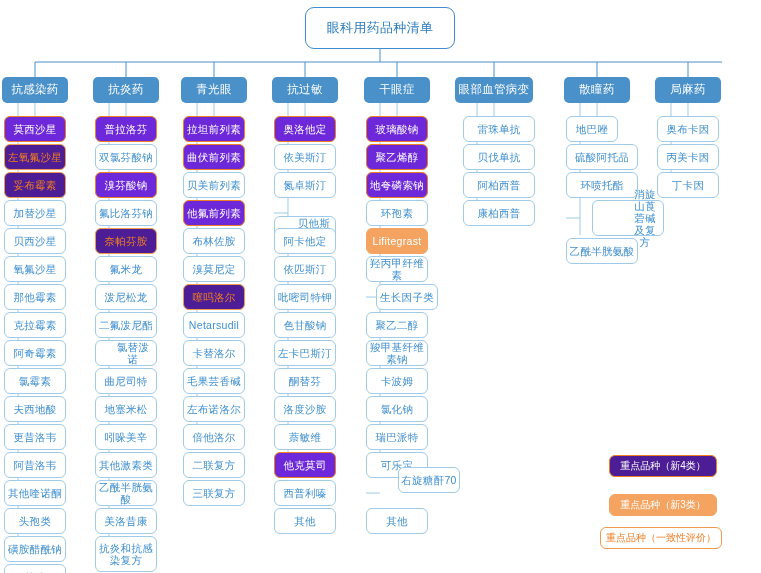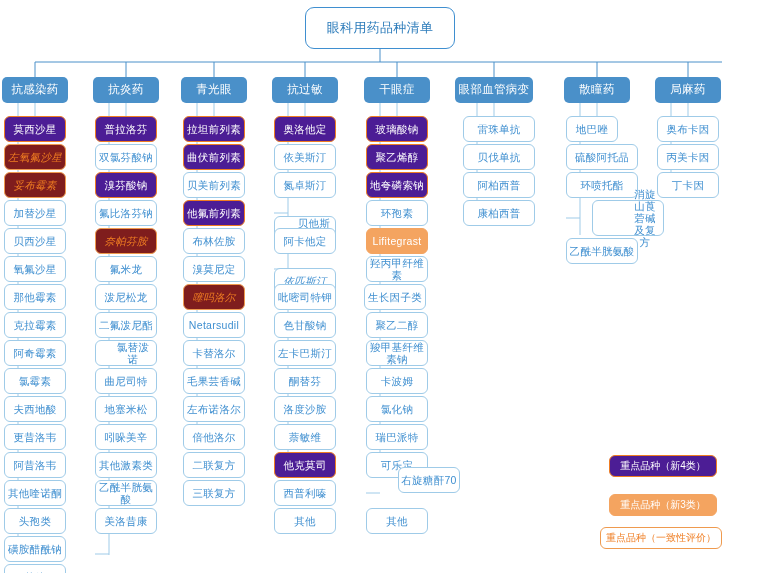--- a/index.html
+++ b/index.html
@@ -49,36 +49,35 @@
   .leaf{
     width:62px;height:26px;
     background:#ffffff;
     border:1px solid #9fcbe8;
     color:#3f8fd0;
     border-radius:6px;
   }
   .leaf.tall{height:36px;}
   
   .orange{
-    background:#4c1d95;
+    background:#6d28d9;
     border:1px solid #ef7d22;
     color:#ffffff;
   }
   
   .orange2{
     background:#f4a460;
     border:1px solid #f4a460;
     color:#ffffff;
   }
   
   .orangeline{
-    background:#7f1d1d;
+    background:#4c1d95;
     border:1px solid #ef9a4e;
     color:#ef7d22;
-    font-style:italic;
   }
   
   .legend-item{
     position:absolute;
     width:108px;height:22px;
     border-radius:6px;
     display:flex;align-items:center;justify-content:center;
     font-size:10px;
     box-sizing:border-box;
   }
@@ -250,20 +249,21 @@
     <div class="node leaf" style="left: 95px; top: 256px;">氟米龙</div>
     <div class="node leaf" style="left: 95px; top: 284px;">泼尼松龙</div>
     <div class="node leaf" style="left: 95px; top: 312px;">二氟泼尼酯</div>
     <div class="node leaf" style="left: 95px; top: 340px; padding-left: 16px;">氯替泼诺</div>
     <div class="node leaf" style="left: 95px; top: 368px;">曲尼司特</div>
     <div class="node leaf" style="left: 95px; top: 396px;">地塞米松</div>
     <div class="node leaf" style="left: 95px; top: 424px;">吲哚美辛</div>
     <div class="node leaf" style="left: 95px; top: 452px;">其他激素类</div>
     <div class="node leaf" style="left: 95px; top: 480px;">乙酰半胱氨酸</div>
     <div class="node leaf" style="left: 95px; top: 508px;">美洛昔康</div>
+    <div class="node leaf tall" style="left: 95px; top: 536px; width: 62px;">抗炎和抗感染复方</div>
     <div class="node cat" style="left: 181px; top: 77px;">青光眼</div>
     <div class="node leaf orange" style="left: 183px; top: 116px;">拉坦前列素</div>
     <div class="node leaf orange" style="left: 183px; top: 144px;">曲伏前列素</div>
     <div class="node leaf" style="left: 183px; top: 172px;">贝美前列素</div>
     <div class="node leaf orange" style="left: 183px; top: 200px;">他氟前列素</div>
     <div class="node leaf" style="left: 183px; top: 228px;">布林佐胺</div>
     <div class="node leaf" style="left: 183px; top: 256px;">溴莫尼定</div>
     <div class="node leaf orangeline" style="left: 183px; top: 284px;">噻吗洛尔</div>
     <div class="node leaf" style="left: 183px; top: 312px;">Netarsudil</div>
     <div class="node leaf" style="left: 183px; top: 340px;">卡替洛尔</div>
@@ -271,38 +271,38 @@
     <div class="node leaf" style="left: 183px; top: 396px;">左布诺洛尔</div>
     <div class="node leaf" style="left: 183px; top: 424px;">倍他洛尔</div>
     <div class="node leaf" style="left: 183px; top: 452px;">二联复方</div>
     <div class="node leaf" style="left: 183px; top: 480px;">三联复方</div>
     <div class="node cat" style="left: 272px; top: 77px;">抗过敏</div>
     <div class="node leaf orange" style="left: 274px; top: 116px;">奥洛他定</div>
     <div class="node leaf" style="left: 274px; top: 144px;">依美斯汀</div>
     <div class="node leaf" style="left: 274px; top: 172px;">氮卓斯汀</div>
     <div class="node leaf" style="left: 274px; top: 216px; padding-left: 20px;">贝他斯汀</div>
     <div class="node leaf" style="left: 274px; top: 228px;">阿卡他定</div>
-    <div class="node leaf" style="left: 274px; top: 268px; font-style: italic;">依匹斯汀</div>
+    <div class="node leaf" style="left: 274px; top: 256px;">依匹斯汀</div>
     <div class="node leaf" style="left: 274px; top: 284px;">吡嘧司特钾</div>
     <div class="node leaf" style="left: 274px; top: 312px;">色甘酸钠</div>
     <div class="node leaf" style="left: 274px; top: 340px;">左卡巴斯汀</div>
     <div class="node leaf" style="left: 274px; top: 368px;">酮替芬</div>
     <div class="node leaf" style="left: 274px; top: 396px;">洛度沙胺</div>
     <div class="node leaf" style="left: 274px; top: 424px;">萘敏维</div>
     <div class="node leaf orange" style="left: 274px; top: 452px;">他克莫司</div>
     <div class="node leaf" style="left: 274px; top: 480px;">西普利嗪</div>
     <div class="node leaf" style="left: 274px; top: 508px;">其他</div>
     <div class="node cat" style="left: 364px; top: 77px;">干眼症</div>
     <div class="node leaf orange" style="left: 366px; top: 116px;">玻璃酸钠</div>
     <div class="node leaf orange" style="left: 366px; top: 144px;">聚乙烯醇</div>
     <div class="node leaf orange" style="left: 366px; top: 172px;">地夸磷索钠</div>
     <div class="node leaf" style="left: 366px; top: 200px;">环孢素</div>
     <div class="node leaf orange2" style="left: 366px; top: 228px;">Lifitegrast</div>
     <div class="node leaf" style="left: 366px; top: 256px;">羟丙甲纤维素</div>
-    <div class="node leaf" style="left: 364px; top: 284px;">生长因子类</div>
+    <div class="node leaf" style="left: 376px; top: 284px;">生长因子类</div>
     <div class="node leaf" style="left: 366px; top: 312px;">聚乙二醇</div>
     <div class="node leaf" style="left: 366px; top: 340px;">羧甲基纤维素钠</div>
     <div class="node leaf" style="left: 366px; top: 368px;">卡波姆</div>
     <div class="node leaf" style="left: 366px; top: 396px;">氯化钠</div>
     <div class="node leaf" style="left: 366px; top: 424px;">瑞巴派特</div>
     <div class="node leaf" style="left: 366px; top: 452px;">可乐定</div>
     <div class="node leaf" style="left: 366px; top: 467px; margin-left: 32px;">右旋糖酐70</div>
     <div class="node leaf" style="left: 366px; top: 508px;">其他</div>
     <div class="node cat" style="left: 455px; top: 77px; width: 78px;">眼部血管病变</div>
     <div class="node leaf" style="left: 463px; top: 116px; width: 72px;">雷珠单抗</div>

